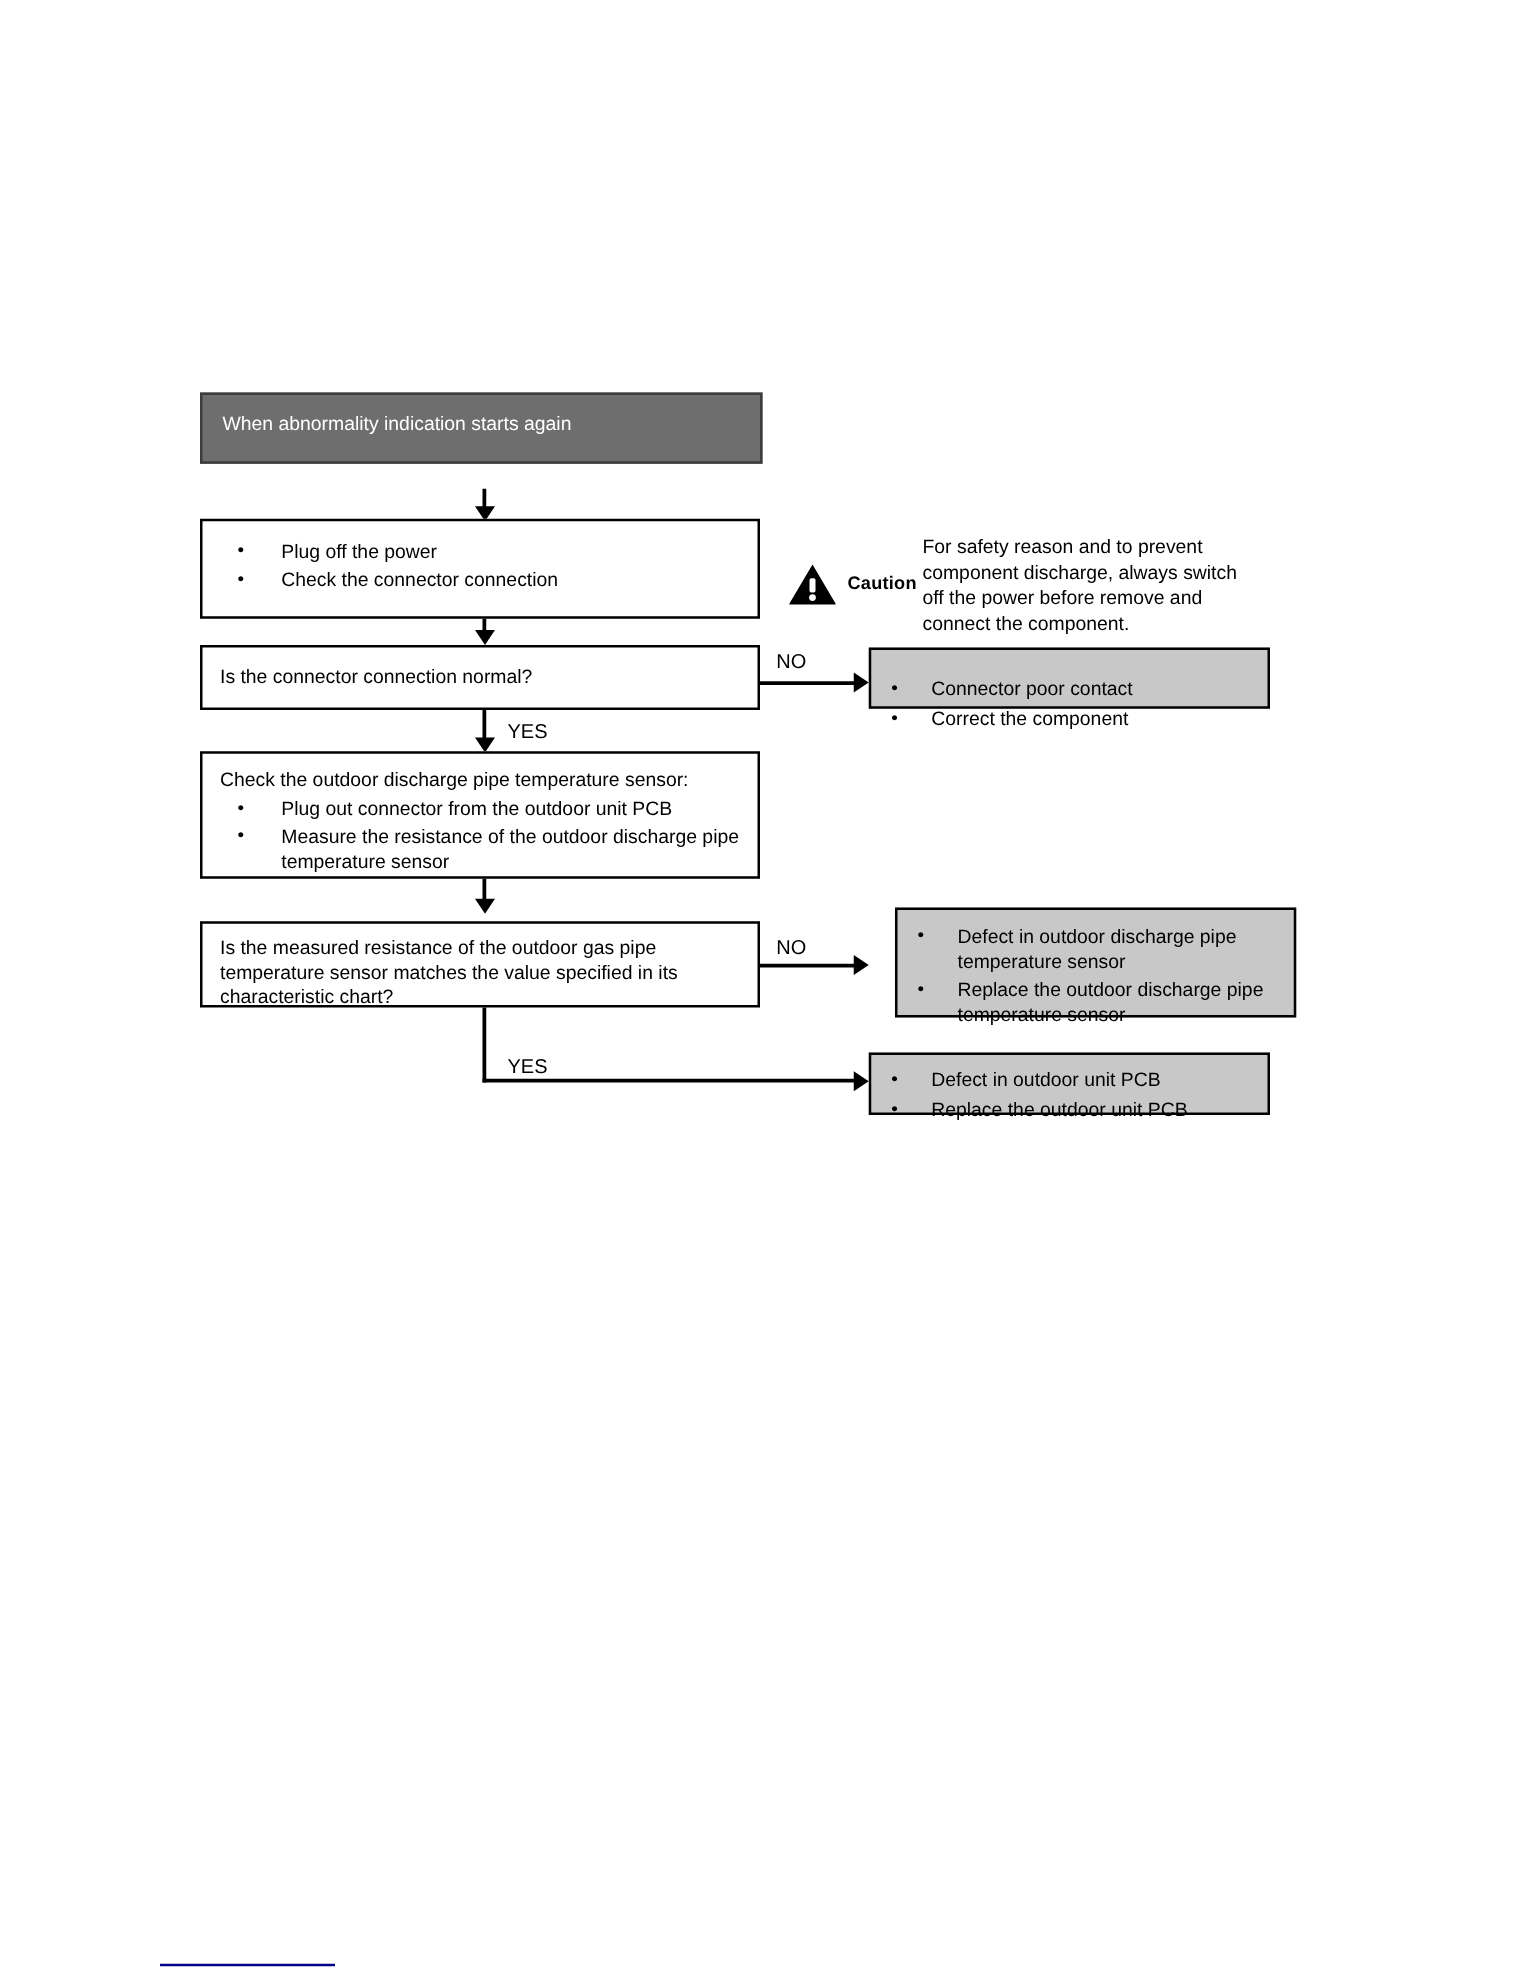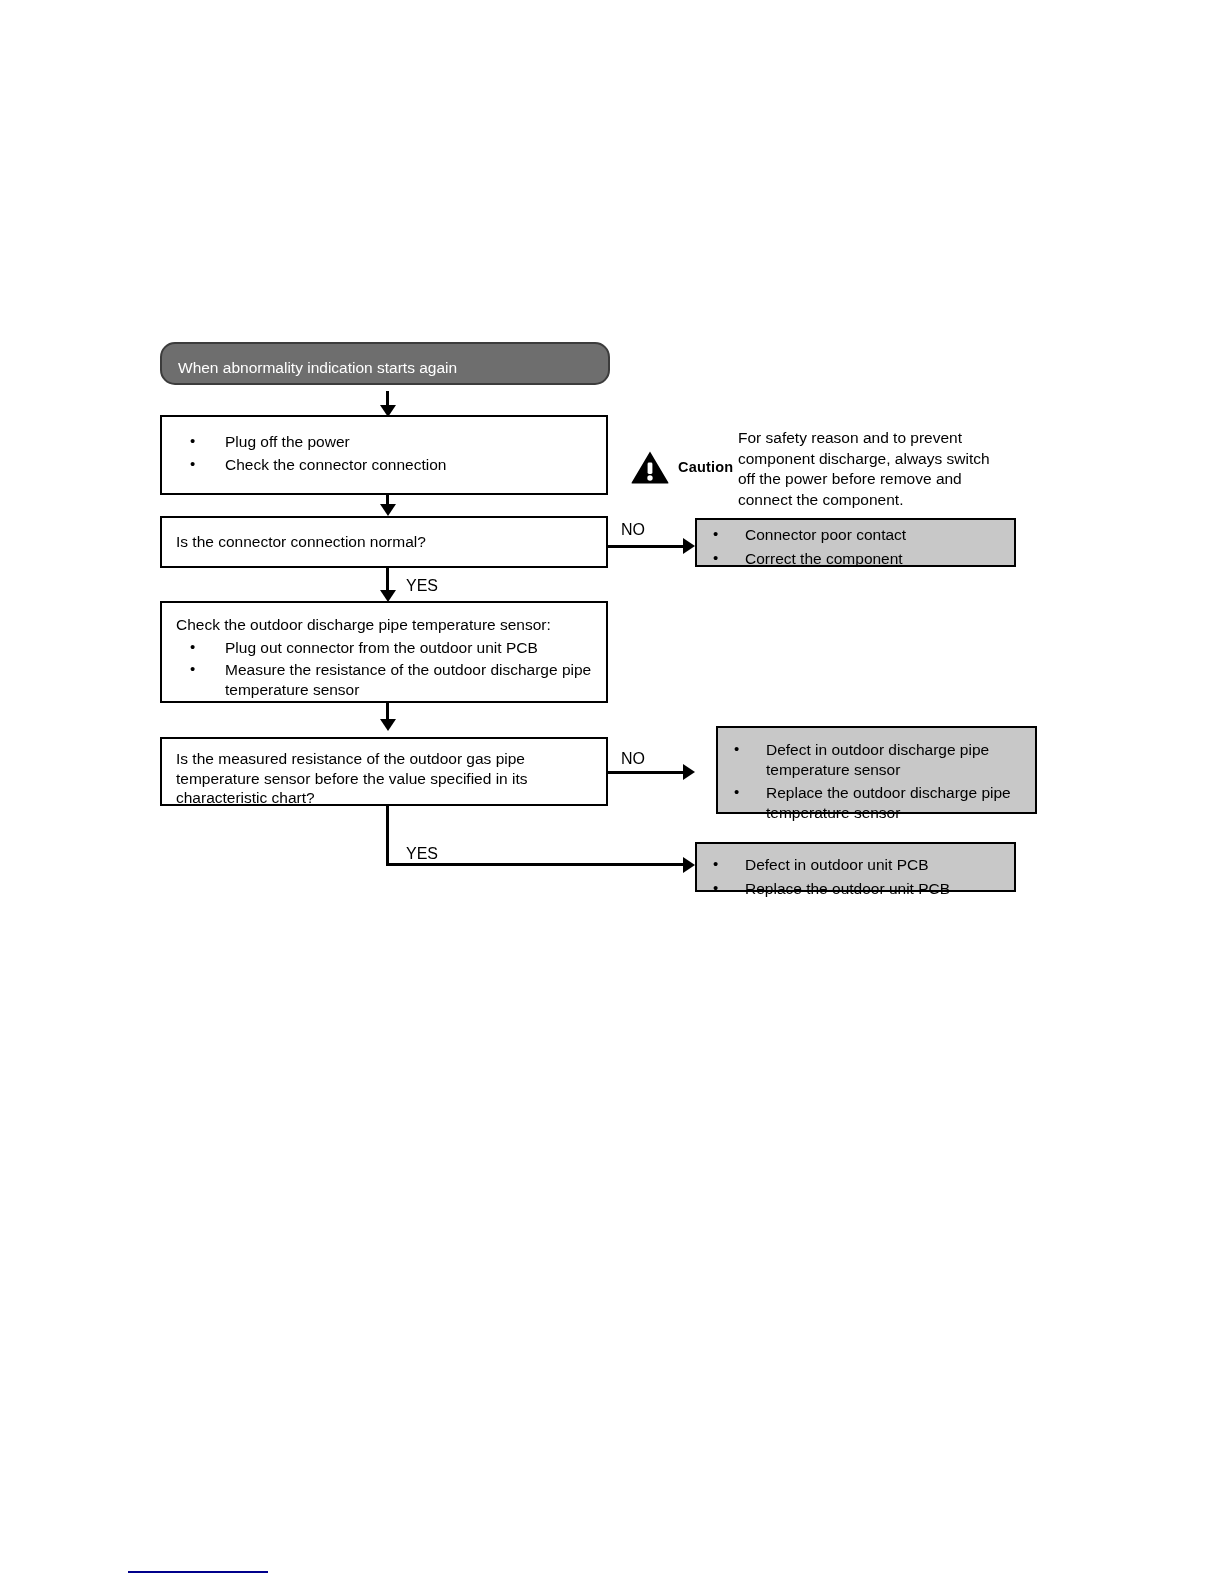--- a/index.html
+++ b/index.html
@@ -143,21 +143,21 @@
     position: absolute;
     background: #00008b;
     height: 2px;
   }
 </style>
 </head>
 <body>
 
 <div class="page">
 
-  <div class="node header" style="left:160px; top:342px; width:450px; height:43px;border-radius:15px;">
+  <div class="node header" style="left:160px; top:314px; width:450px; height:57px;">
     <div class="node-pad">
       <span class="node-title">When abnormality indication starts again</span>
     </div>
   </div>
 
   <div class="vline" style="left:386px; top:391px; height:20px;"></div>
   <div class="arrow-down" style="left:380px; top:405px;"></div>
 
   <div class="node" style="left:160px; top:415px; width:448px; height:80px;">
     <div class="node-pad">
@@ -190,21 +190,21 @@
     <div class="node-pad" style="top:14px;">
       <span class="node-title">Is the connector connection normal?</span>
     </div>
   </div>
 
   <div class="hline" style="left:608px; top:545px; width:78px;"></div>
   <div class="arrow-right" style="left:683px; top:538px;"></div>
   <div class="branch-label" style="left:621px; top:522px;">NO</div>
 
   <div class="node result" style="left:695px; top:518px; width:321px; height:49px;">
-    <div class="node-pad" style="top:1px; left:0;">
+    <div class="node-pad" style="top:18px; left:0;">
       <ul class="bullets">
         <li>Connector poor contact</li>
         <li>Correct the component</li>
       </ul>
     </div>
   </div>
 
   <div class="vline" style="left:386px; top:568px; height:28px;"></div>
   <div class="arrow-down" style="left:380px; top:590px;"></div>
   <div class="branch-label" style="left:406px; top:578px;">YES</div>
@@ -219,21 +219,21 @@
       </ul>
     </div>
   </div>
 
   <div class="vline" style="left:386px; top:703px; height:22px;"></div>
   <div class="arrow-down" style="left:380px; top:719px;"></div>
 
   <div class="node" style="left:160px; top:737px; width:448px; height:69px;">
     <div class="node-pad" style="top:10px;">
       <span class="node-title">Is the measured resistance of the outdoor gas pipe
-temperature sensor before the value specified in its
+temperature sensor matches the value specified in its
 characteristic chart?</span>
     </div>
   </div>
 
   <div class="hline" style="left:608px; top:771px; width:78px;"></div>
   <div class="arrow-right" style="left:683px; top:764px;"></div>
   <div class="branch-label" style="left:621px; top:751px;">NO</div>
 
   <div class="node result" style="left:695px; top:726px; width:321px; height:88px;margin-left:21px;">
     <div class="node-pad" style="top:8px; left:0;">

